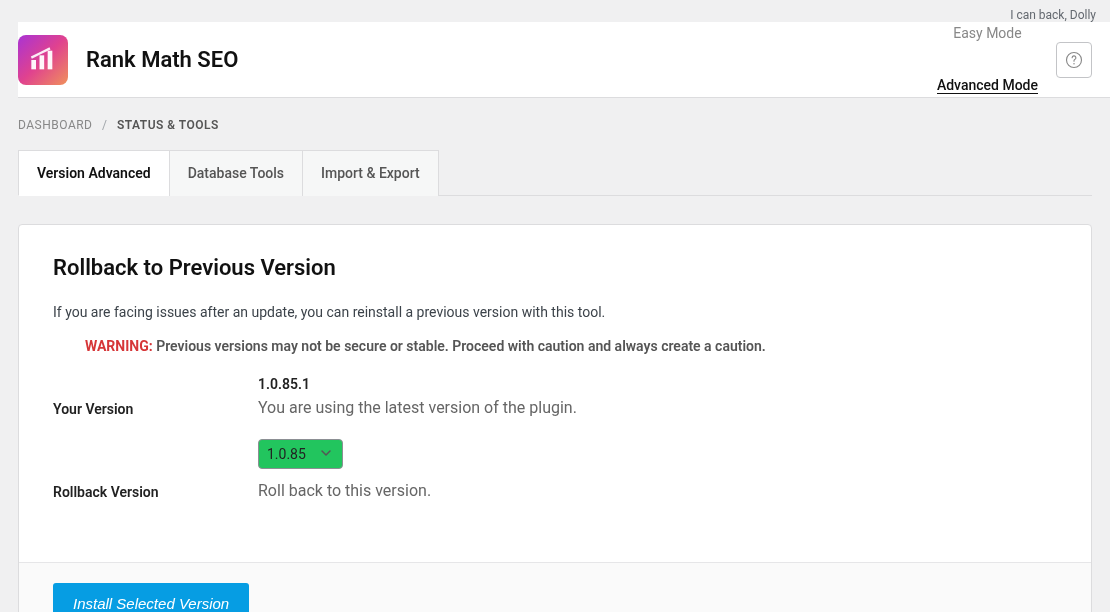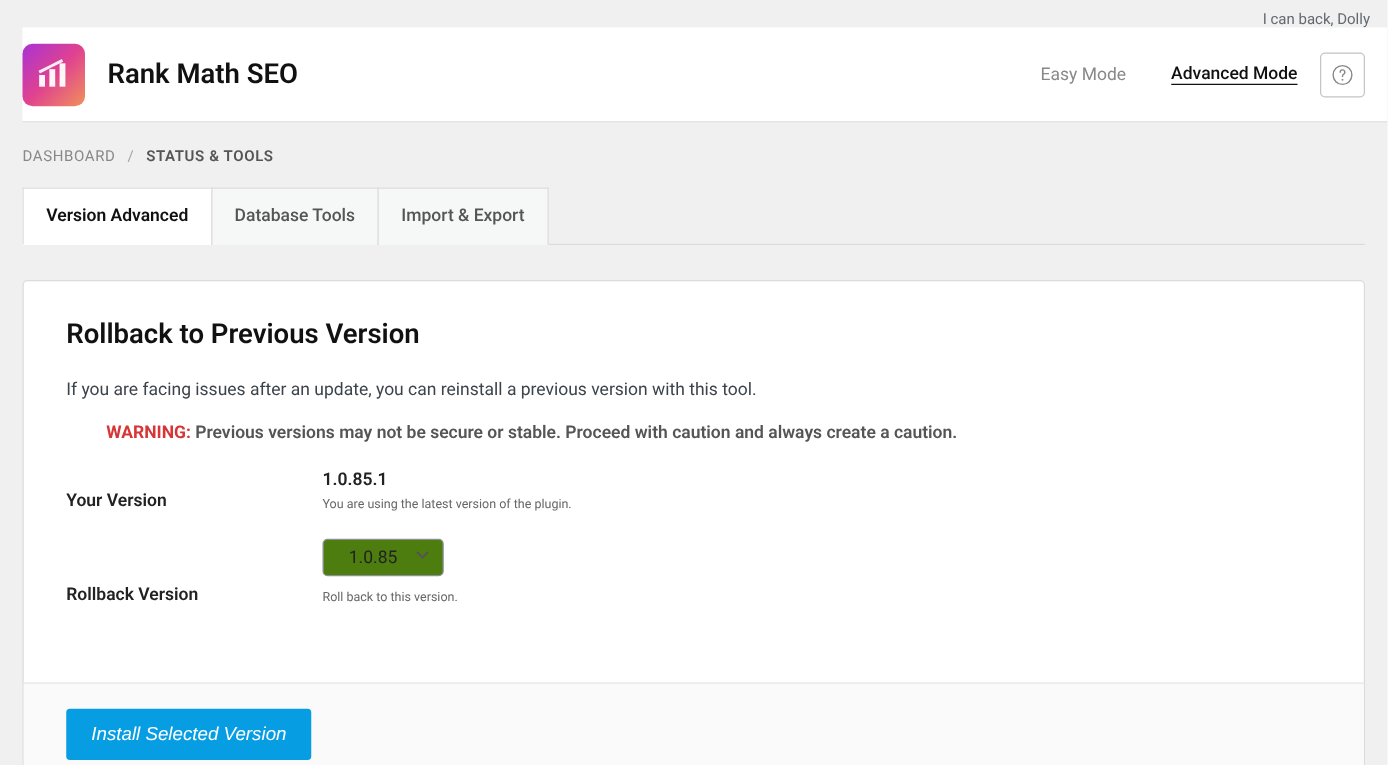--- a/index.html
+++ b/index.html
@@ -45,20 +45,21 @@
       font-weight: 600;
       color: #111;
       flex: 1;
     }
     .mode-toggle {
       display: flex;
       align-items: center;
       gap: 36px;
       color: #777;
       font-size: 14px;
+      flex-direction: column;
     }
     .mode-easy { color: #888; cursor: pointer; }
     .mode-advanced { 
       color: #111; 
       font-weight: 500; 
       border-bottom: 1px solid #111;
       cursor: pointer;
     }
     .help-btn {
       width: 36px;
@@ -159,29 +160,29 @@
       flex: 1;
     }
     .field-value .main {
       font-weight: 600;
       color: #222;
       margin-bottom: 6px;
       font-size: 14px;
     }
     .field-value .sub {
       color: #666;
-      font-size: 10px;
+      font-size: 16px;
     }
     .select-box {
       display: inline-flex;
       align-items: center;
       border: 1px solid #8c8f94;
       border-radius: 4px;
-      padding: 6px 10px 6px 20px;
-      background: #4d7c0f;
+      padding: 6px 10px 6px 8px;
+      background: #22c55e;
       cursor: pointer;
       margin-bottom: 12px;
       font-size: 14px;
       color: #222;
     }
     .select-box .chev {
       margin-left: 14px;
       color: #555;
     }
     .panel-footer {

